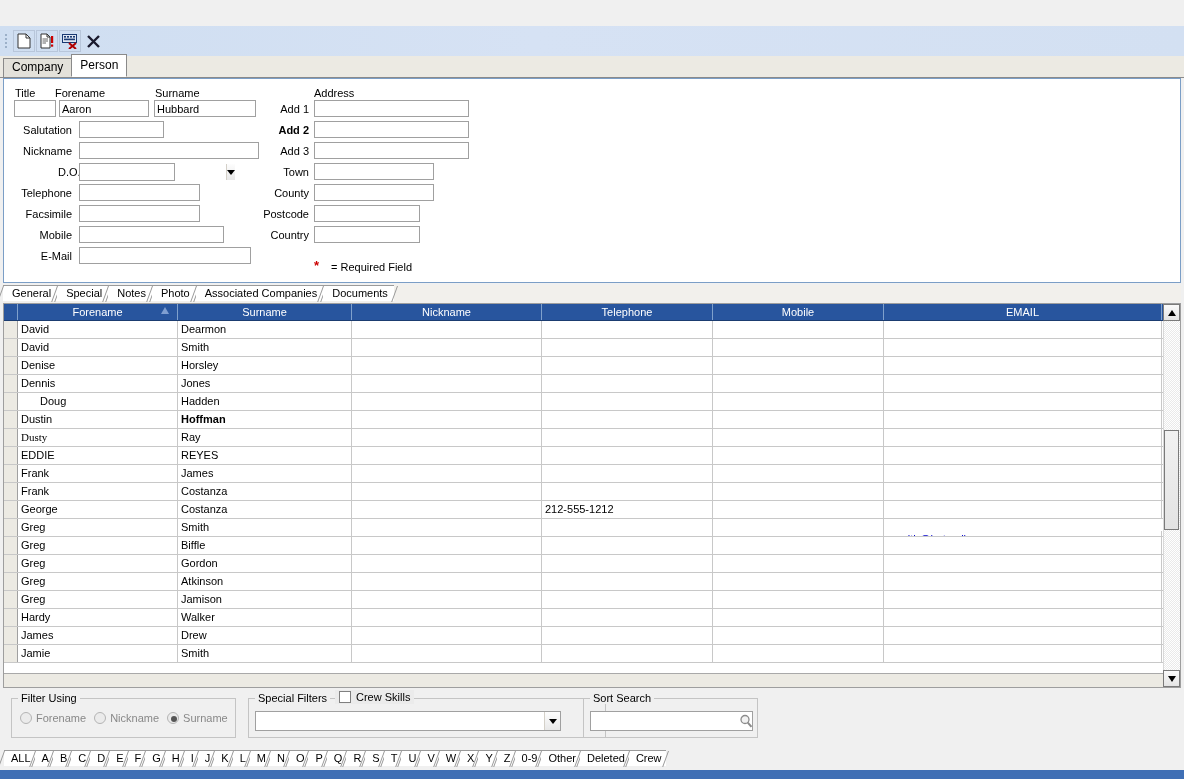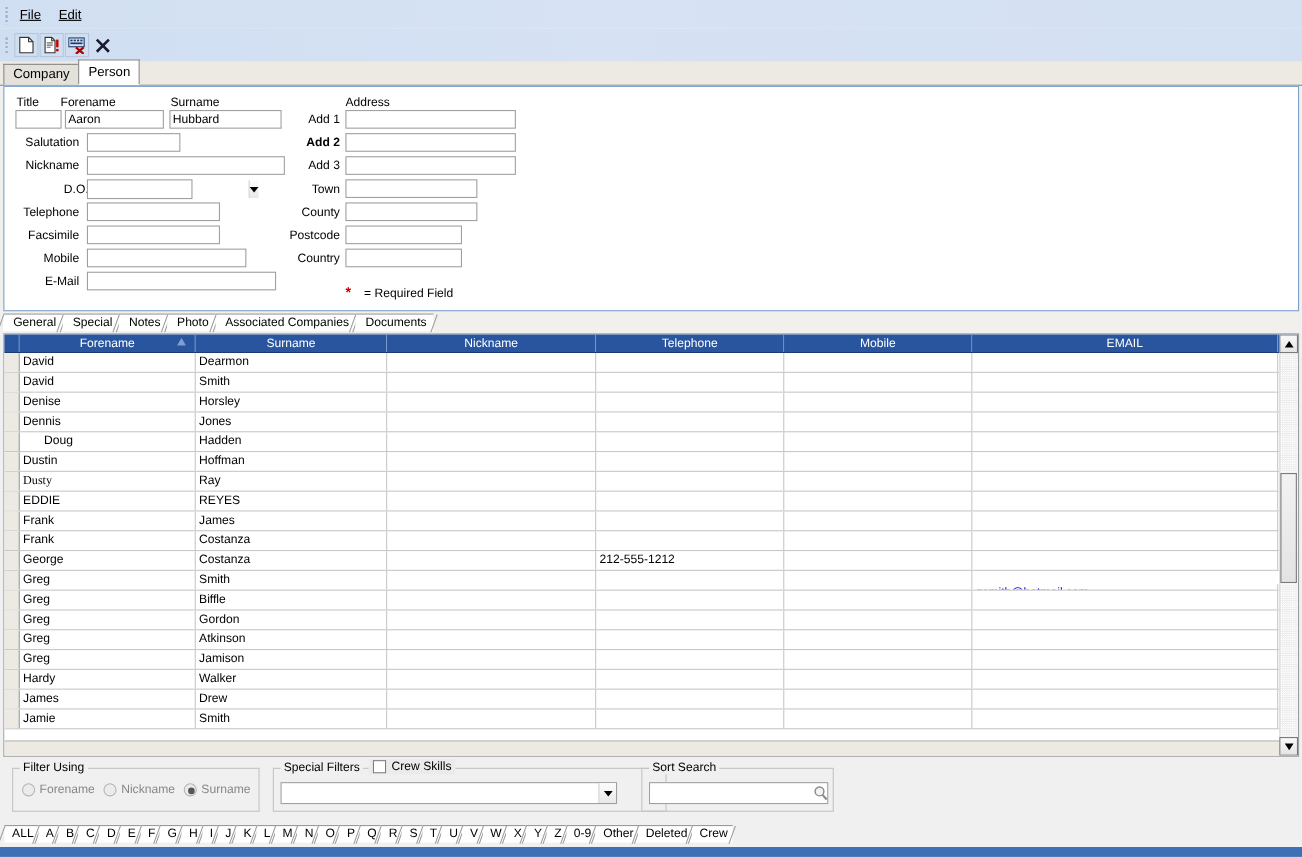--- a/index.html
+++ b/index.html
@@ -319,25 +319,20 @@
   .statusbar {
     position: absolute; left: 0; bottom: 0; width: 1184px; height: 9px;
     background: #3f6fb5;
   }
 </style>
 </head>
 <body>
 
 <div id="app">
 
-  <div class="menubar">
-    <div class="gripper"></div>
-    <div class="menu-item"><u>File</u></div>
-    <div class="menu-item"><u>Edit</u></div>
-  </div>
 
   <div class="toolbar">
     <div class="gripper"></div>
     <div style="width:3px"></div>
     <div class="tb-btn framed">
       <svg width="14" height="16" viewBox="0 0 14 16">
         <path d="M1 1 h8 l4 4 v10 h-12 z" fill="#ffffff" stroke="#333" stroke-width="1"></path>
         <path d="M9 1 v4 h4" fill="none" stroke="#333" stroke-width="1"></path>
       </svg>
     </div>
@@ -499,21 +494,21 @@
           <div class="gcell" style="width: 160px; flex: 0 0 160px; padding-left: 22px;">Doug</div>
           <div class="gcell" style="width: 174px; flex: 0 0 174px;">Hadden</div>
           <div class="gcell" style="width: 190px; flex: 0 0 190px;"></div>
           <div class="gcell" style="width: 171px; flex: 0 0 171px;"></div>
           <div class="gcell" style="width: 171px; flex: 0 0 171px;"></div>
           <div class="gcell" style="width: 278px; flex: 0 0 278px;"></div>
         </div>
         <div class="grow">
           <div class="gcell sel" style="width: 14px; flex: 0 0 14px;"></div>
           <div class="gcell" style="width: 160px; flex: 0 0 160px;">Dustin</div>
-          <div class="gcell" style="width: 174px; flex: 0 0 174px;">Hoffman</div>
+          <div class="gcell" style="width: 174px; flex: 0 0 174px; font-weight: bold;">Hoffman</div>
           <div class="gcell" style="width: 190px; flex: 0 0 190px;"></div>
           <div class="gcell" style="width: 171px; flex: 0 0 171px;"></div>
           <div class="gcell" style="width: 171px; flex: 0 0 171px;"></div>
           <div class="gcell" style="width: 278px; flex: 0 0 278px;"></div>
         </div>
         <div class="grow">
           <div class="gcell sel" style="width: 14px; flex: 0 0 14px;"></div>
           <div class="gcell" style="width: 160px; flex: 0 0 160px; font-family: Liberation Serif, serif;">Dusty</div>
           <div class="gcell" style="width: 174px; flex: 0 0 174px;">Ray</div>
           <div class="gcell" style="width: 190px; flex: 0 0 190px;"></div>

